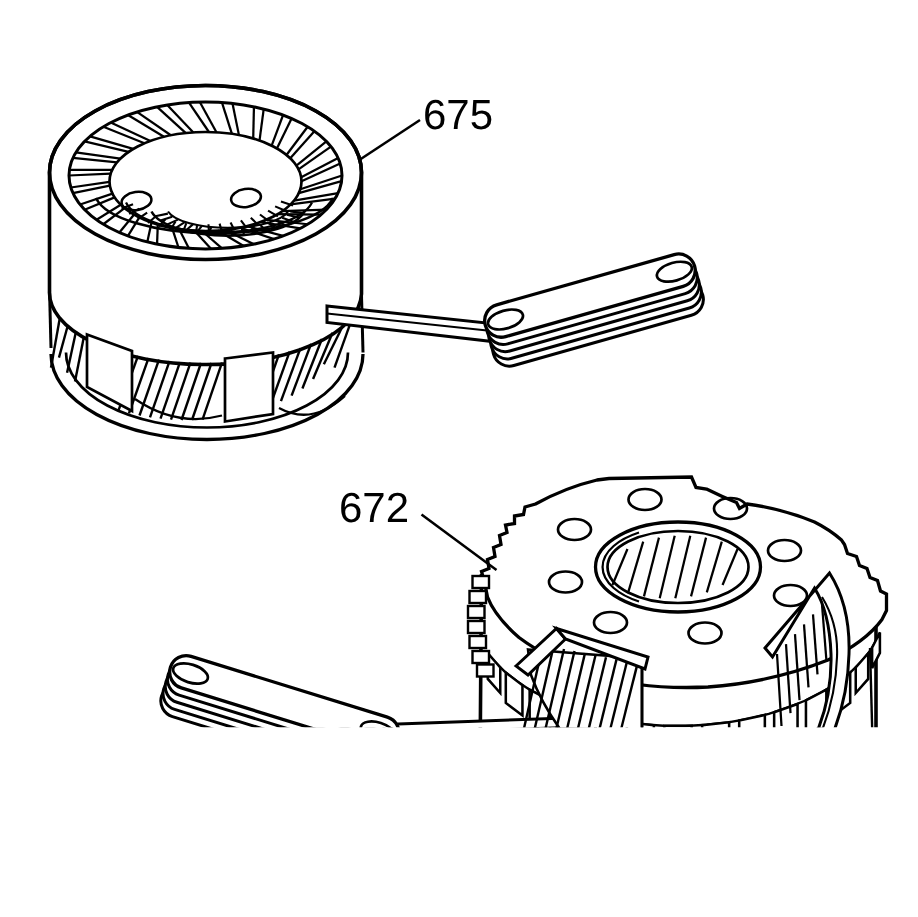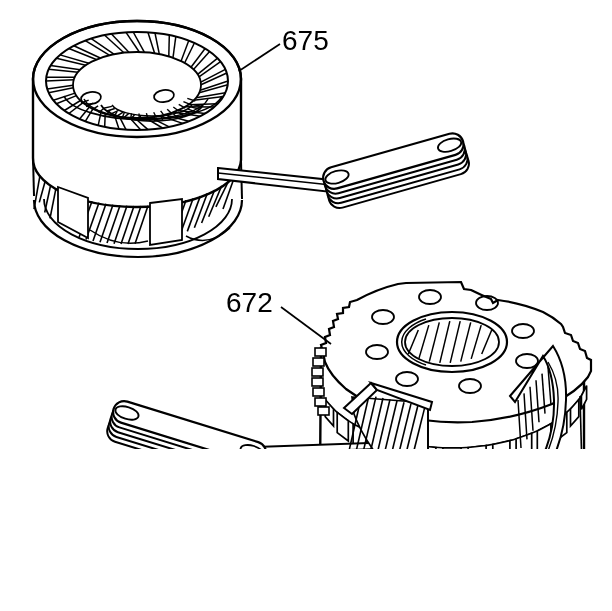--- a/index.html
+++ b/index.html
@@ -1,17 +1,17 @@
 <!DOCTYPE html>
 <html><head>
 <meta charset="utf-8">
 <style>
   html,body{margin:0;padding:0;background:#fff;}
   #canvas{position:relative;width:612px;height:449px;background:#fff;overflow:hidden;
-          font-family:"Liberation Sans", sans-serif;}
+          font-family:"Liberation Sans", sans-serif;margin-top:36px;}
   svg{display:block}
   .wh{fill:#fff;stroke:#000;}
   .ln{fill:none;stroke:#000;}
   .callout{font-family:"Liberation Sans", sans-serif;font-size:28px;fill:#000;}
 </style>
 </head>
 <body>
 
 <div id="canvas">
 <svg width="612" height="611" viewBox="0 0 612 611" aria-label="Black-and-white service-manual line illustration of two planetary gear train assemblies, each held by a flat two-hole holding tool handle">

